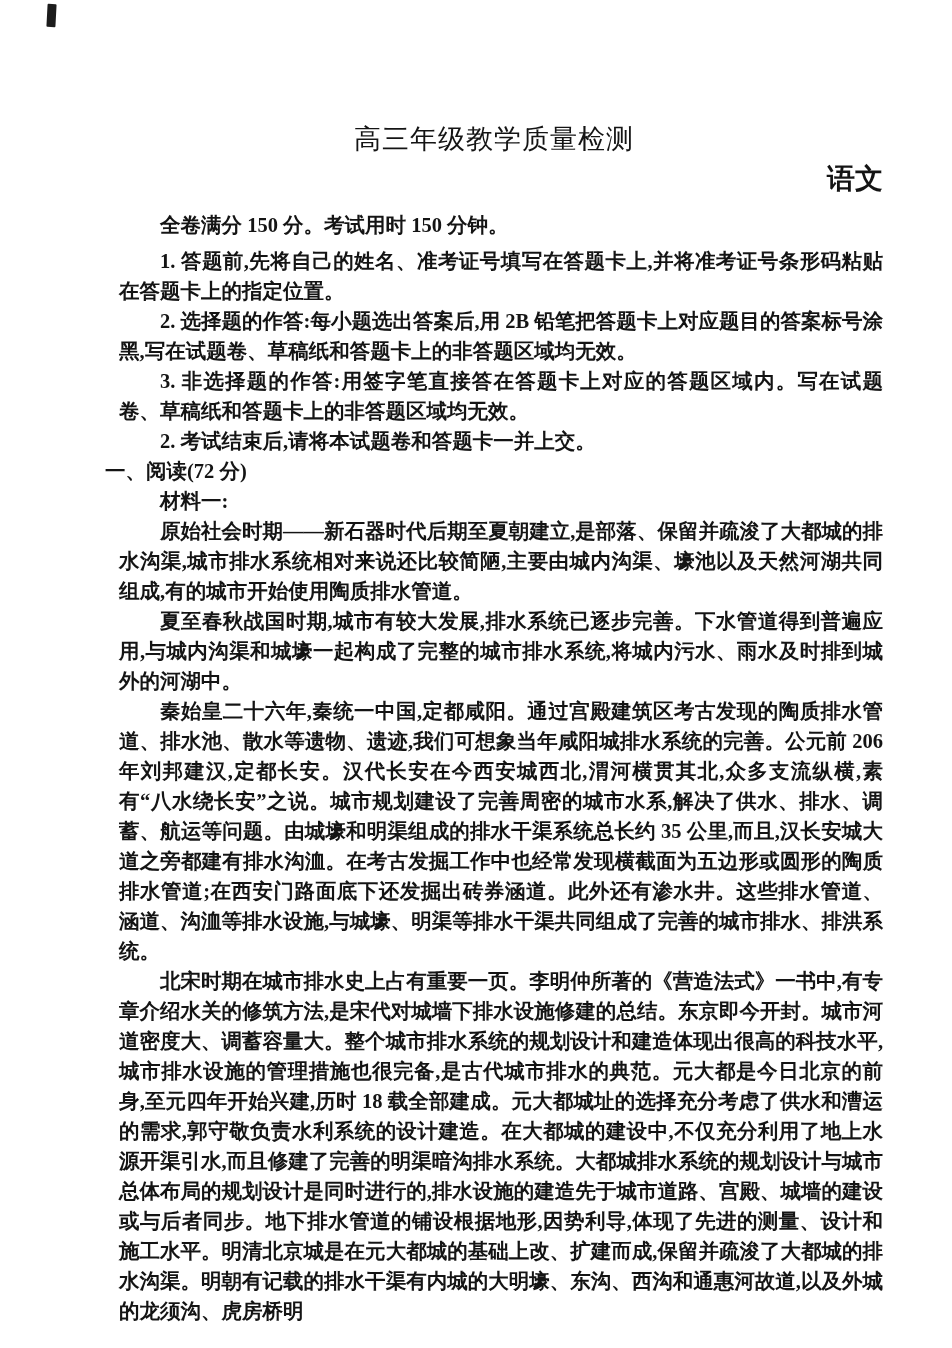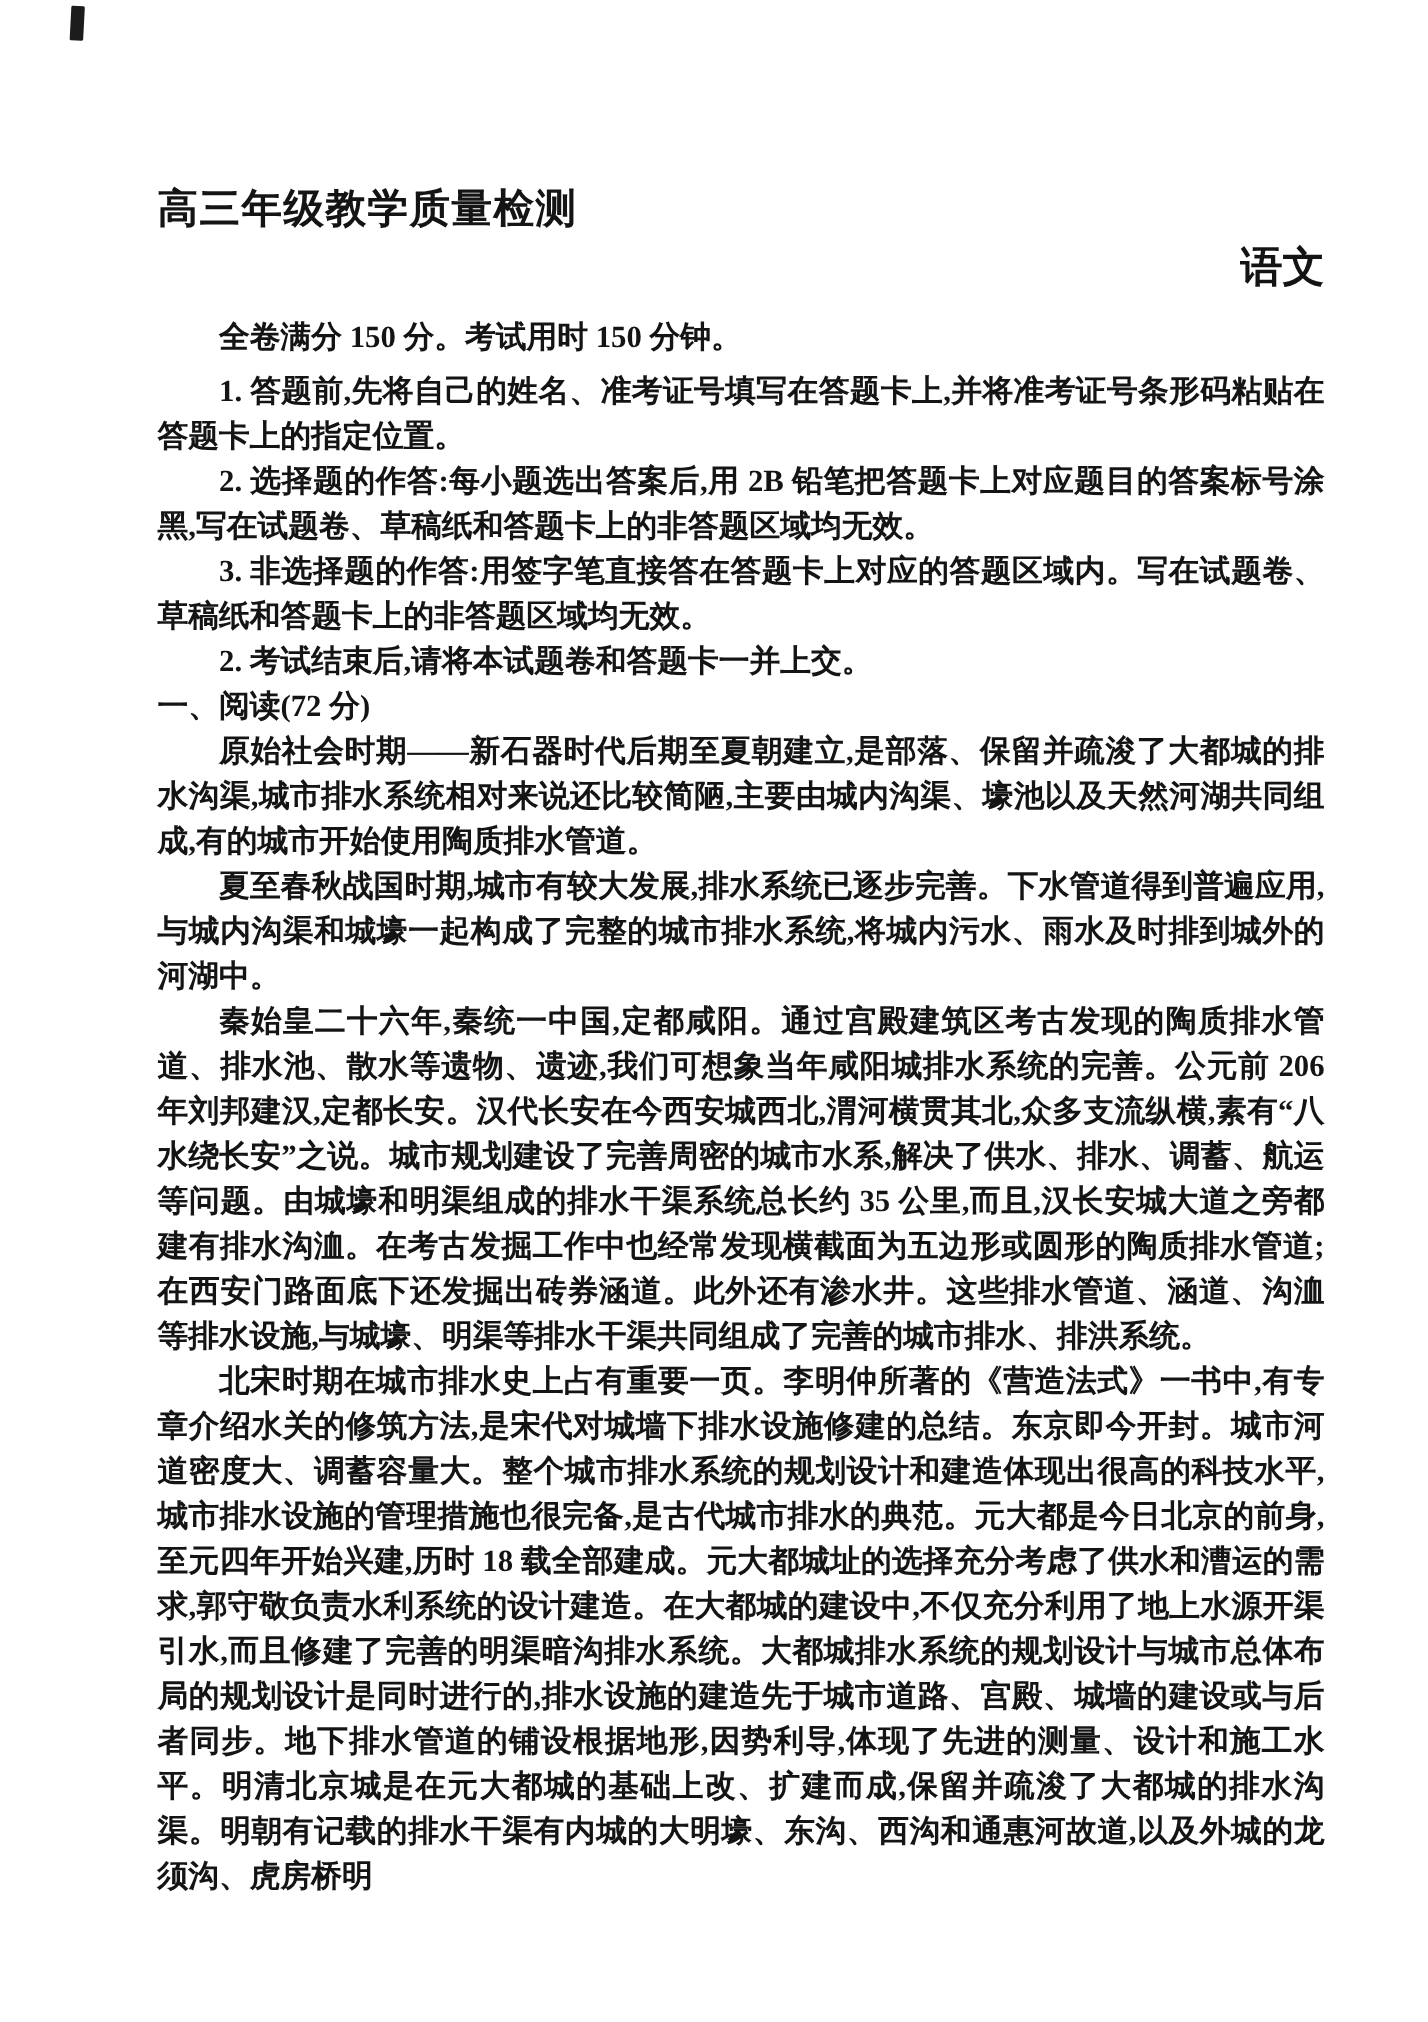--- a/index.html
+++ b/index.html
@@ -32,34 +32,34 @@
     top: 122px;
     width: 778px;
     font-size: 20.5px;
     line-height: 30px;
     font-weight: bold;
     text-align: justify;
   }
   h1.exam-title {
     font-size: 27px;
     line-height: 34px;
-    text-align: left;
-    font-weight: bold;
+    text-align: center;
+    font-weight: normal;
     letter-spacing: 1px;
     margin-bottom: 8px;
   }
   h2.subject-title {
     font-size: 28px;
     line-height: 30px;
     text-align: right;
     font-weight: bold;
     margin-bottom: 16px;
   }
   p { margin: 0; }
-  .indent { text-indent: 2em; }
+  .indent { text-indent: 2em; margin-left: 14px; }
   .score-line { margin-bottom: 6px; }
   .footer {
     position: absolute;
     left: 0;
     top: 1236px;
     width: 100%;
     text-align: center;
     font-size: 19px;
     font-weight: bold;
     color: #141414;
@@ -76,20 +76,21 @@
     <h2 class="subject-title">语文</h2>
 
     <p class="indent score-line">全卷满分 150 分。考试用时 150 分钟。</p>
 
     <p class="indent">1. 答题前,先将自己的姓名、准考证号填写在答题卡上,并将准考证号条形码粘贴在答题卡上的指定位置。</p>
     <p class="indent">2. 选择题的作答:每小题选出答案后,用 2B 铅笔把答题卡上对应题目的答案标号涂黑,写在试题卷、草稿纸和答题卡上的非答题区域均无效。</p>
     <p class="indent">3. 非选择题的作答:用签字笔直接答在答题卡上对应的答题区域内。写在试题卷、草稿纸和答题卡上的非答题区域均无效。</p>
     <p class="indent">2. 考试结束后,请将本试题卷和答题卡一并上交。</p>
 
     <p>一、阅读(72 分)</p>
+    <p class="indent">材料一:</p>
 
     <p class="indent">原始社会时期——新石器时代后期至夏朝建立,是部落、保留并疏浚了大都城的排水沟渠,城市排水系统相对来说还比较简陋,主要由城内沟渠、壕池以及天然河湖共同组成,有的城市开始使用陶质排水管道。</p>
     <p class="indent">夏至春秋战国时期,城市有较大发展,排水系统已逐步完善。下水管道得到普遍应用,与城内沟渠和城壕一起构成了完整的城市排水系统,将城内污水、雨水及时排到城外的河湖中。</p>
     <p class="indent">秦始皇二十六年,秦统一中国,定都咸阳。通过宫殿建筑区考古发现的陶质排水管道、排水池、散水等遗物、遗迹,我们可想象当年咸阳城排水系统的完善。公元前 206 年刘邦建汉,定都长安。汉代长安在今西安城西北,渭河横贯其北,众多支流纵横,素有“八水绕长安”之说。城市规划建设了完善周密的城市水系,解决了供水、排水、调蓄、航运等问题。由城壕和明渠组成的排水干渠系统总长约 35 公里,而且,汉长安城大道之旁都建有排水沟洫。在考古发掘工作中也经常发现横截面为五边形或圆形的陶质排水管道;在西安门路面底下还发掘出砖券涵道。此外还有渗水井。这些排水管道、涵道、沟洫等排水设施,与城壕、明渠等排水干渠共同组成了完善的城市排水、排洪系统。</p>
     <p class="indent">北宋时期在城市排水史上占有重要一页。李明仲所著的《营造法式》一书中,有专章介绍水关的修筑方法,是宋代对城墙下排水设施修建的总结。东京即今开封。城市河道密度大、调蓄容量大。整个城市排水系统的规划设计和建造体现出很高的科技水平,城市排水设施的管理措施也很完备,是古代城市排水的典范。元大都是今日北京的前身,至元四年开始兴建,历时 18 载全部建成。元大都城址的选择充分考虑了供水和漕运的需求,郭守敬负责水利系统的设计建造。在大都城的建设中,不仅充分利用了地上水源开渠引水,而且修建了完善的明渠暗沟排水系统。大都城排水系统的规划设计与城市总体布局的规划设计是同时进行的,排水设施的建造先于城市道路、宫殿、城墙的建设或与后者同步。地下排水管道的铺设根据地形,因势利导,体现了先进的测量、设计和施工水平。明清北京城是在元大都城的基础上改、扩建而成,保留并疏浚了大都城的排水沟渠。明朝有记载的排水干渠有内城的大明壕、东沟、西沟和通惠河故道,以及外城的龙须沟、虎房桥明</p>
   </div>
 
 </div>
 
 </body></html>

